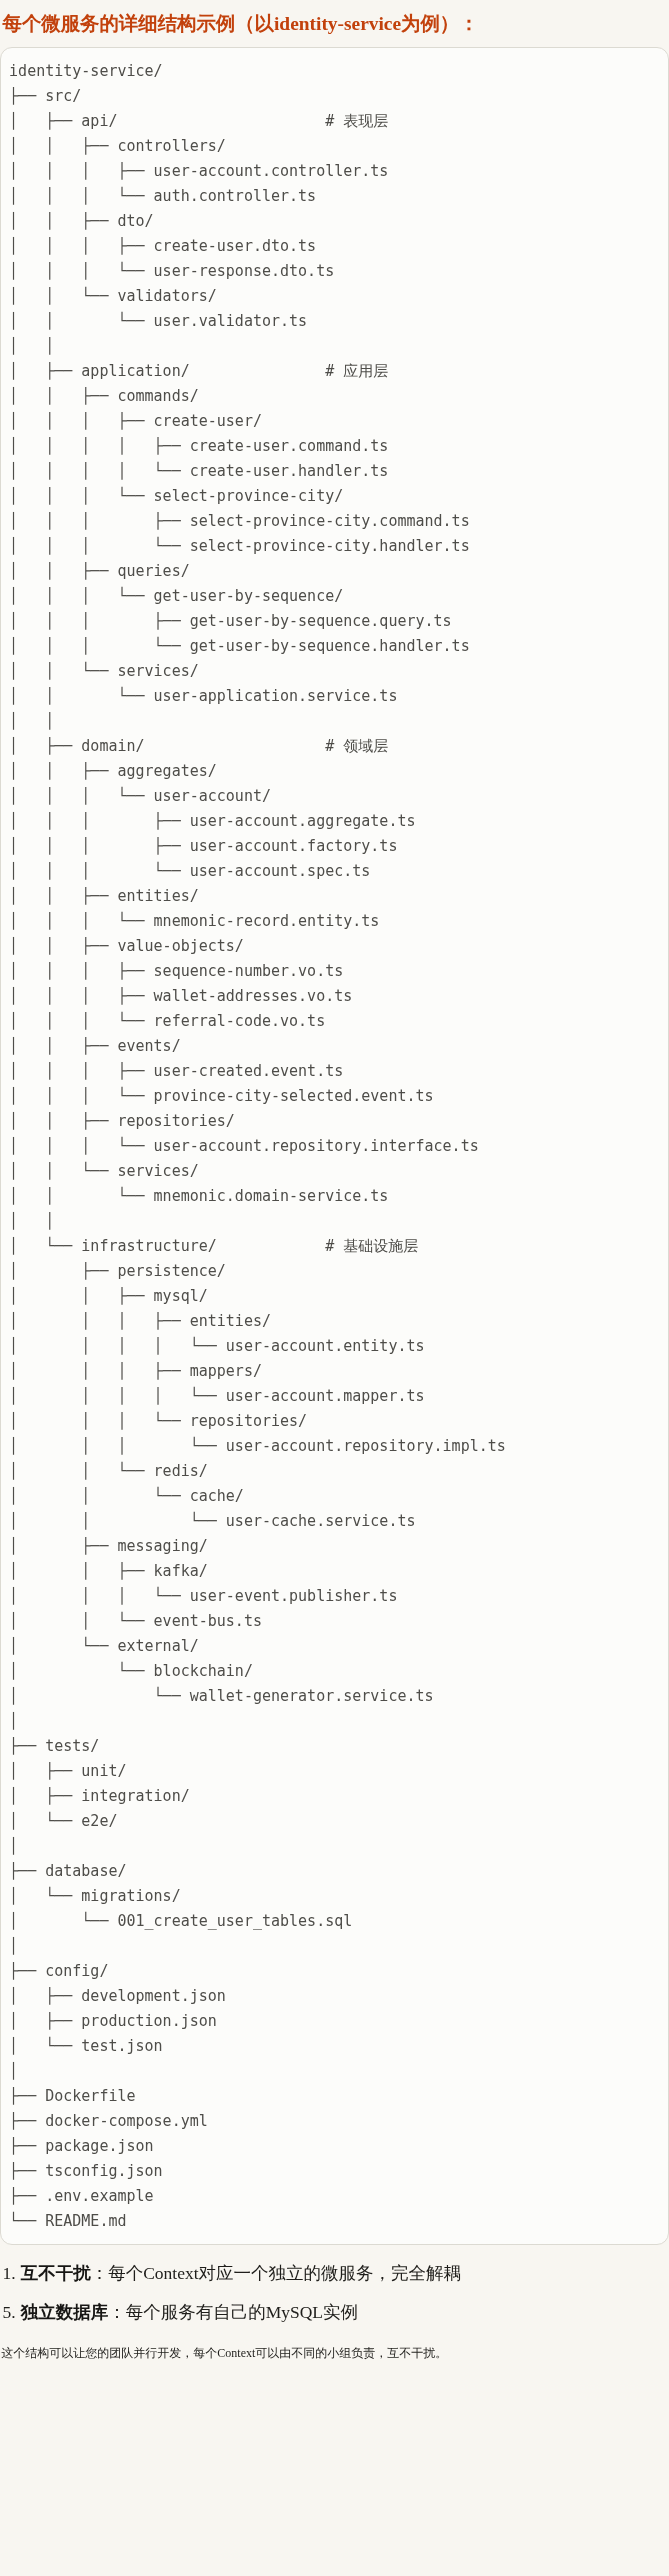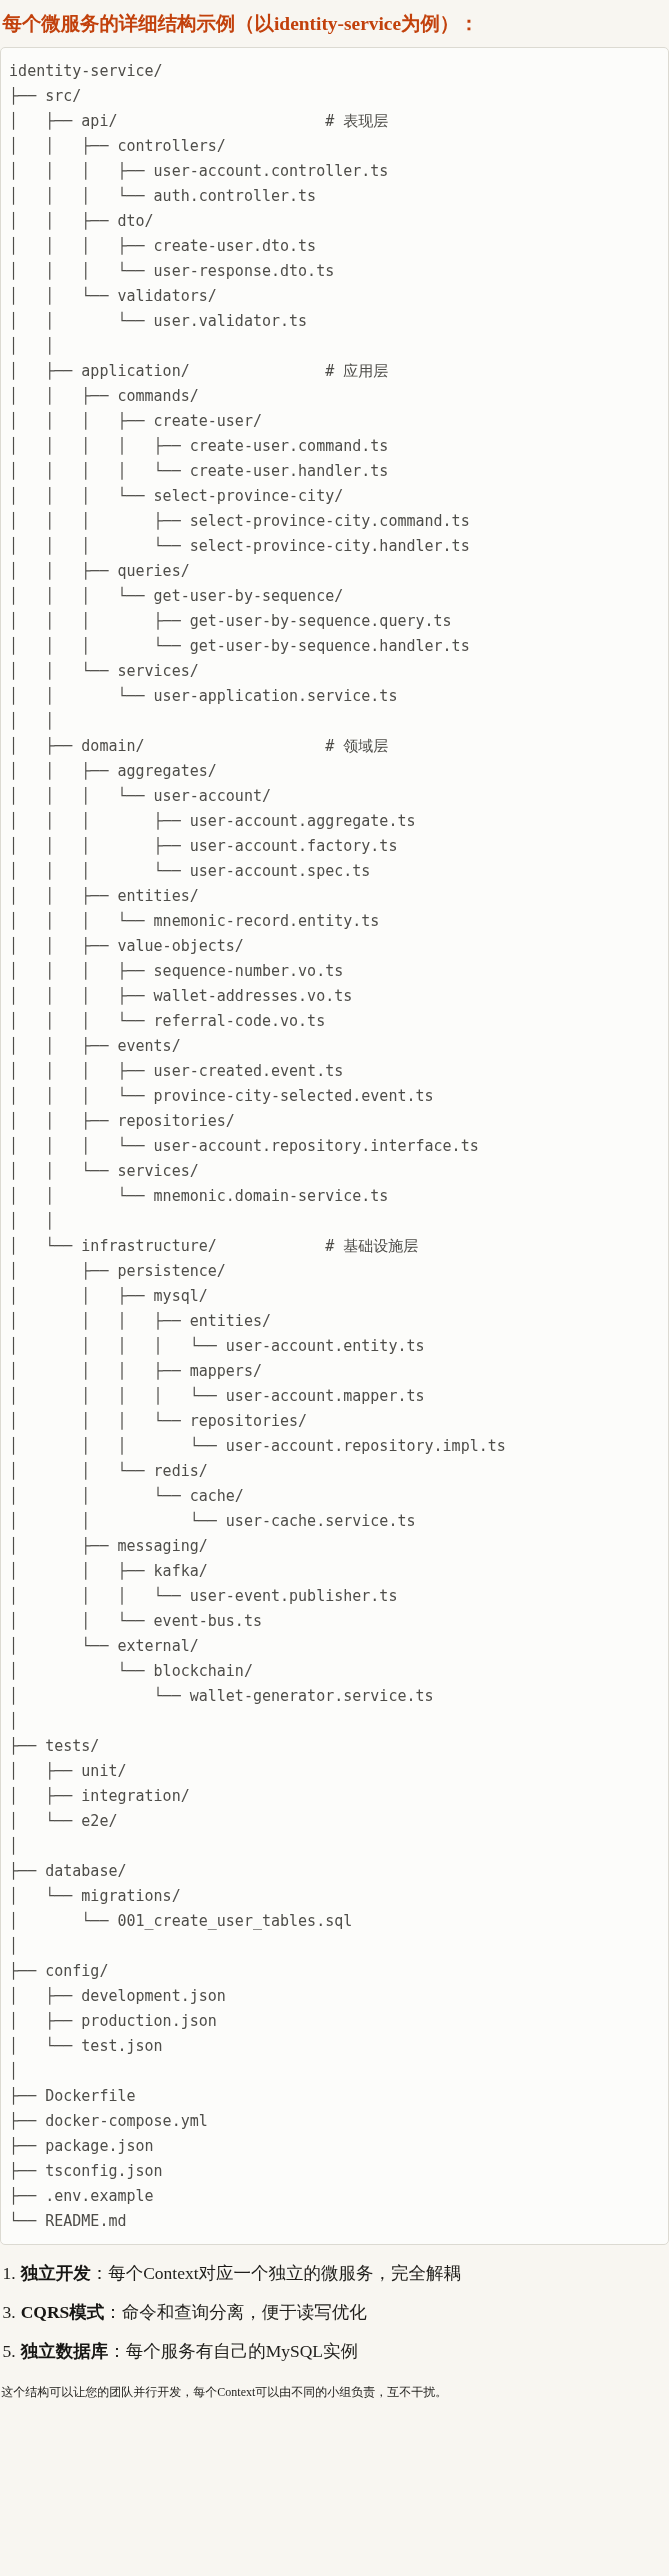--- a/index.html
+++ b/index.html
@@ -17,21 +17,21 @@
     font-weight: 700;
     line-height: 27.5px;
     margin: 0;
     padding: 1.3px 2.5px 0;
     color: #c2410c;
   }
   .code-block {
     margin: 9.4px 0 0;
     background: #fcfcfa;
     border: 0.6px solid #dcdad2;
-    border-radius: 5px;
+    border-radius: 12px;
     padding: 10.6px 7.5px 10.6px 8.1px;
     overflow: hidden;
   }
   .code-tree {
     font-family: "DejaVu Sans Mono", monospace;
     font-size: 15px;
     line-height: 25px;
     color: #4e4d49;
     white-space: pre;
     display: block;
@@ -150,21 +150,20 @@
 │
 ├── Dockerfile
 ├── docker-compose.yml
 ├── package.json
 ├── tsconfig.json
 ├── .env.example
 └── README.md</code></pre>
 
 
   <div class="notes-list">
-      <div class="note-item"><span class="num">1.</span><strong>独立开发</strong><span>：每个Context对应一个独立的微服务，完全解耦</span></div>
-      <div class="note-item"><span class="num">3.</span><strong>CQRS模式</strong><span>：命令和查询分离，便于读写优化</span></div>
+      <div class="note-item"><span class="num">1.</span><strong>互不干扰</strong><span>：每个Context对应一个独立的微服务，完全解耦</span></div>
       <div class="note-item"><span class="num">5.</span><strong>独立数据库</strong><span>：每个服务有自己的MySQL实例</span></div>
     </div>
 
   <p class="footer-note">这个结构可以让您的团队并行开发，每个Context可以由不同的小组负责，互不干扰。</p>
 
 </article>
 
 
 </body></html>

